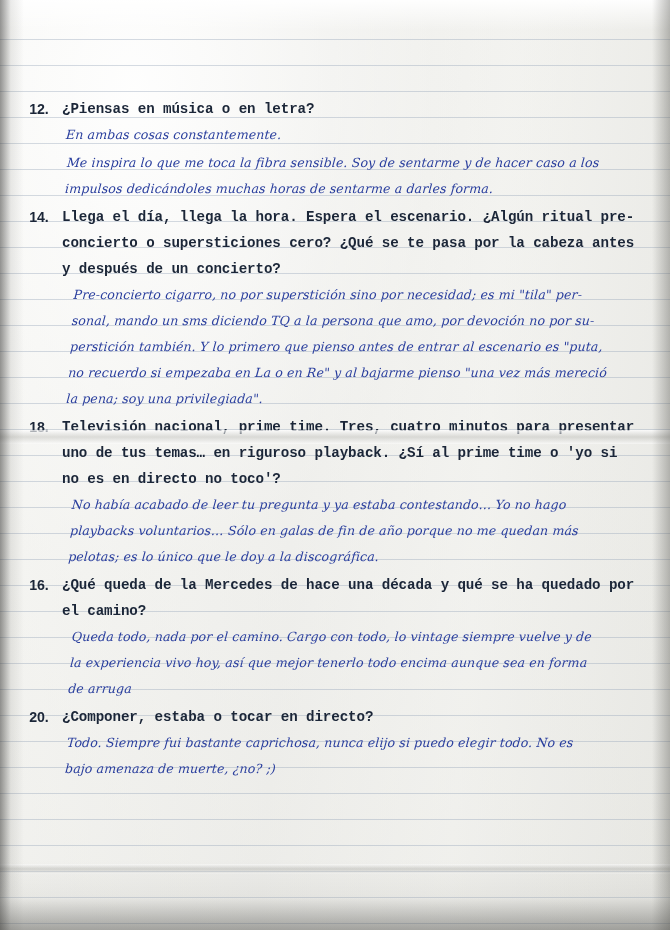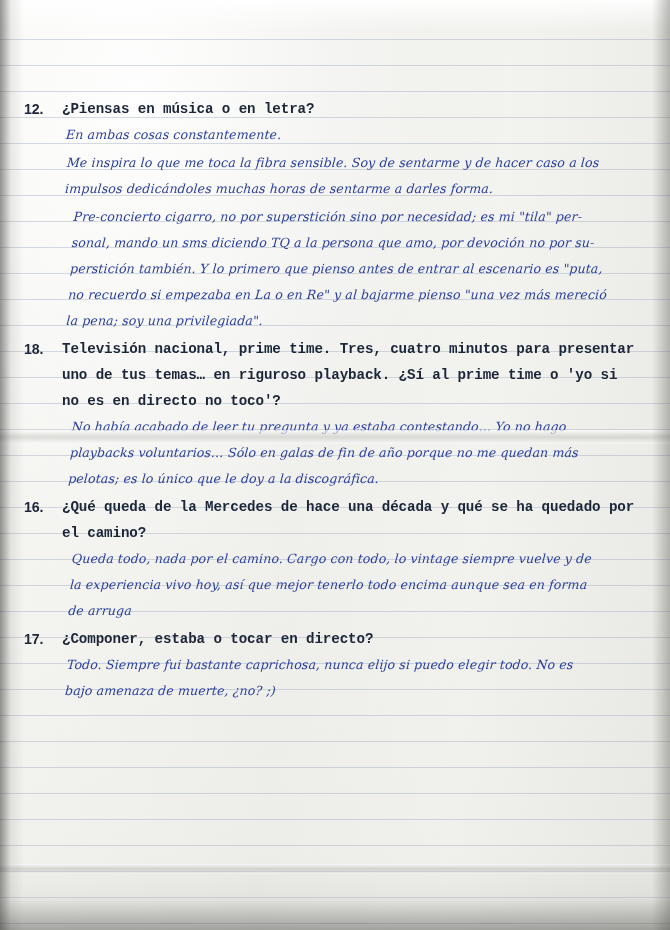--- a/index.html
+++ b/index.html
@@ -88,21 +88,21 @@
     display: flex;
     align-items: flex-start;
     color: #1b2638;
     font-weight: bold;
     font-size: 14.2px;
     line-height: 26px;
     letter-spacing: -0.1px;
   }
   .q-num {
     min-width: 30px;
-    text-align: left;
+    text-align: center;
     padding-right: 6px;
     flex: 0 0 auto;
   }
   .q-text {
     flex: 1 1 auto;
     padding-left: 2px;
     font-family: Liberation Mono, monospace;
   }
 
   .answer {
@@ -144,20 +144,24 @@
     </div>
 
     <div class="qa-block">
       <div class="answer">
         <span class="ln">Me inspira lo que me toca la fibra sensible. Soy de sentarme y de hacer caso a los</span>
         <span class="ln">impulsos dedicándoles muchas horas de sentarme a darles forma.</span>
       </div>
     </div>
 
     <div class="qa-block">
+      <div class="question">
+        <span class="q-num">14.</span>
+        <span class="q-text">Llega el día, llega la hora. Espera el escenario. ¿Algún ritual pre-concierto o supersticiones cero? ¿Qué se te pasa por la cabeza antes y después de un concierto?</span>
+      </div>
       <div class="answer indent-more">
         <span class="ln">Pre-concierto cigarro, no por superstición sino por necesidad; es mi "tila" per-</span>
         <span class="ln">sonal, mando un sms diciendo TQ a la persona que amo, por devoción no por su-</span>
         <span class="ln">perstición también. Y lo primero que pienso antes de entrar al escenario es "puta,</span>
         <span class="ln">no recuerdo si empezaba en La o en Re" y al bajarme pienso "una vez más mereció</span>
         <span class="ln">la pena; soy una privilegiada".</span>
       </div>
     </div>
 
     <div class="qa-block">
@@ -179,21 +183,21 @@
       </div>
       <div class="answer indent-more">
         <span class="ln">Queda todo, nada por el camino. Cargo con todo, lo vintage siempre vuelve y de</span>
         <span class="ln">la experiencia vivo hoy, así que mejor tenerlo todo encima aunque sea en forma</span>
         <span class="ln">de arruga</span>
       </div>
     </div>
 
     <div class="qa-block">
       <div class="question">
-        <span class="q-num">17.</span>
+        <span class="q-num">20.</span>
         <span class="q-text">¿Componer, estaba o tocar en directo?</span>
       </div>
       <div class="answer">
         <span class="ln">Todo. Siempre fui bastante caprichosa, nunca elijo si puedo elegir todo. No es</span>
         <span class="ln">bajo amenaza de muerte, ¿no? ;)</span>
       </div>
     </div>
 
   </div>
 

